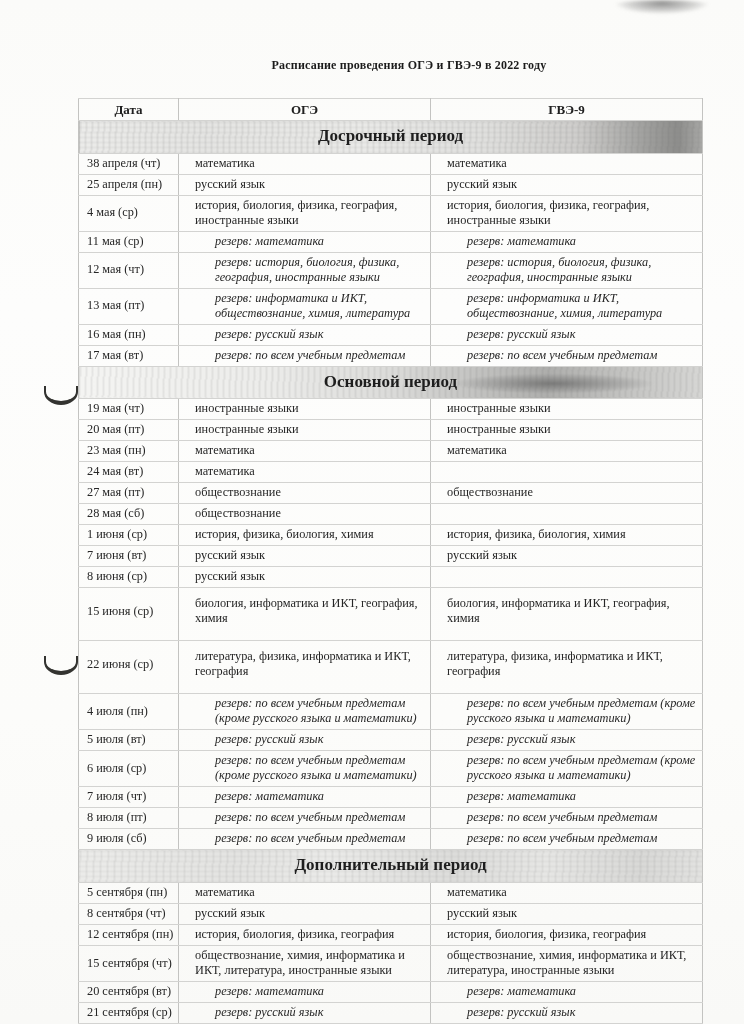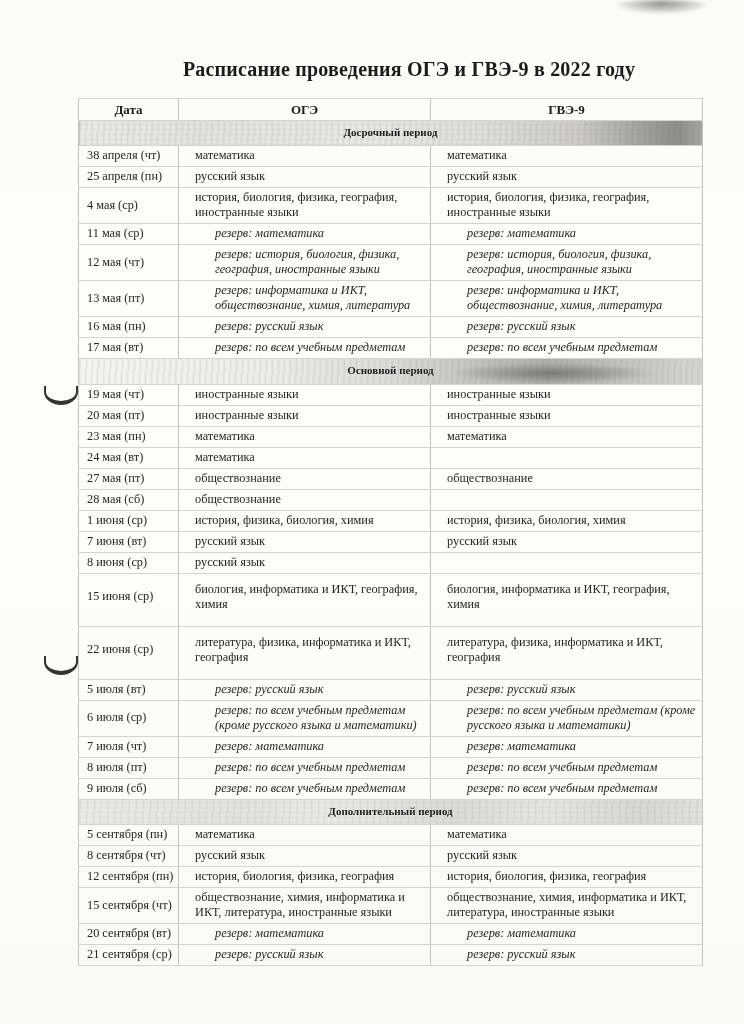--- a/index.html
+++ b/index.html
@@ -13,21 +13,21 @@
     overflow: hidden;
   }
   .doc-title {
     position: absolute;
     top: 58px;
     left: 78px;
     width: 624px;
     padding-left: 38px;
     box-sizing: border-box;
     text-align: center;
-    font-size: 20px;
+    font-size: 12px;
     font-weight: 700;
     letter-spacing: 0.2px;
     color: #1b1b1b;
   }
   table.schedule {
     position: absolute;
     top: 98px;
     left: 78px;
     width: 624px;
     border-collapse: collapse;
@@ -53,21 +53,21 @@
     vertical-align: middle;
     word-wrap: break-word;
   }
   .schedule td.date-cell {
     padding: 2px 2px 3px 8px;
     white-space: nowrap;
   }
   .schedule tr.section-row td {
     text-align: center;
     font-weight: 700;
-    font-size: 11px;
+    font-size: 17px;
     padding: 5px 0 6px 0;
     color: #1e1e1e;
   }
   .schedule td.reserve { font-style: italic; padding-left: 36px; }
   .schedule tr.row-tall td.oge-cell,
   .schedule tr.row-tall td.gve-cell,
   .schedule tr.row-tall td.date-cell { padding-top: 8px; padding-bottom: 14px; }
   
   .band-0 {
     background-image:
@@ -228,20 +228,25 @@
           <td class="date-cell">15 июня (ср)</td>
           <td class="oge-cell">биология, информатика и ИКТ, география, химия</td>
           <td class="gve-cell">биология, информатика и ИКТ, география, химия</td>
         </tr>
         <tr class="row-tall">
           <td class="date-cell">22 июня (ср)</td>
           <td class="oge-cell">литература, физика, информатика и ИКТ, география</td>
           <td class="gve-cell">литература, физика, информатика и ИКТ, география</td>
         </tr>
         <tr>
+          <td class="date-cell">4 июля (пн)</td>
+          <td class="oge-cell reserve">резерв: по всем учебным предметам (кроме русского языка и математики)</td>
+          <td class="gve-cell reserve">резерв: по всем учебным предметам (кроме русского языка и математики)</td>
+        </tr>
+        <tr>
           <td class="date-cell">5 июля (вт)</td>
           <td class="oge-cell reserve">резерв: русский язык</td>
           <td class="gve-cell reserve">резерв: русский язык</td>
         </tr>
         <tr>
           <td class="date-cell">6 июля (ср)</td>
           <td class="oge-cell reserve">резерв: по всем учебным предметам (кроме русского языка и математики)</td>
           <td class="gve-cell reserve">резерв: по всем учебным предметам (кроме русского языка и математики)</td>
         </tr>
         <tr>

